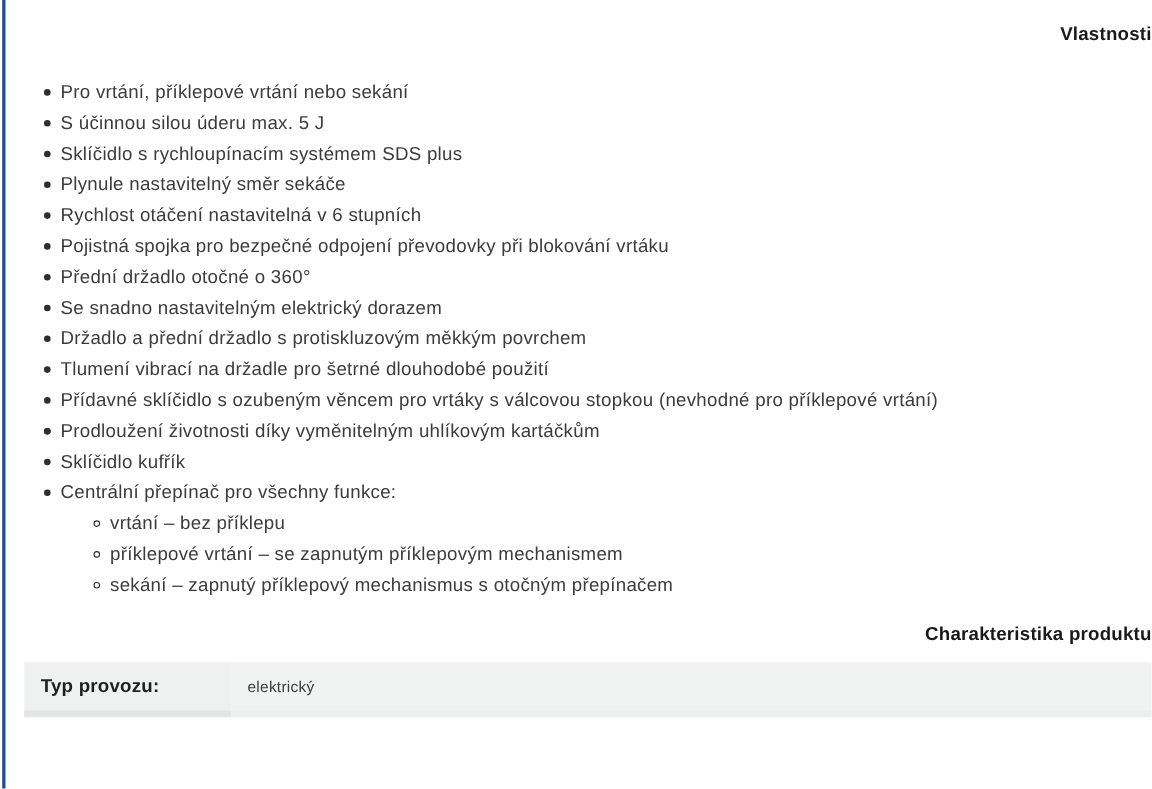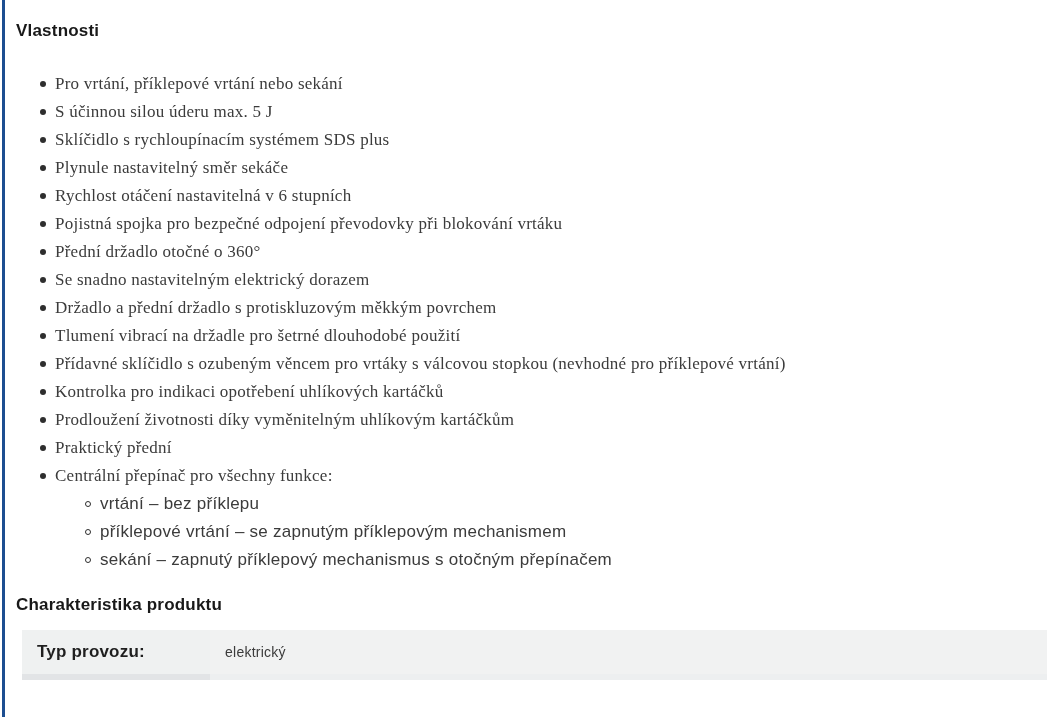--- a/index.html
+++ b/index.html
@@ -20,34 +20,35 @@
     left: 2px; top: 0; bottom: 0;
     width: 3px;
     background: #1d4e91;
   }
   h2.section-heading {
     font-size: 17px;
     font-weight: 700;
     line-height: 20px;
     color: #191919;
     letter-spacing: 0.2px;
+    text-align: right;
   }
   ul.feature-list {
     list-style: none;
     margin-top: 29px;
   }
   ul.feature-list.sub { margin-top: 0; }
   ul.feature-list li {
     position: relative;
     font-size: 17px;
     line-height: 28px;
     letter-spacing: 0.25px;
     color: #3b3b3b;
   }
-  li.li-main { padding-left: 39px; font-family: Liberation Serif, serif; }
+  li.li-main { padding-left: 39px; }
   li.li-sub  { padding-left: 84px; }
   .bullet {
     position: absolute;
     top: 11px;
     width: 6px; height: 6px;
     border-radius: 50%;
   }
   .bullet.disc   { left: 24px; background: #2e2e2e; }
   .bullet.circle { left: 69px; background: transparent; border: 1.5px solid #2e2e2e; }
   h2.characteristics-heading { margin-top: 21px; }
@@ -143,31 +144,30 @@
           <span>Tlumení vibrací na držadle pro šetrné dlouhodobé použití</span>
         </li>
 
         <li class="li-main">
           <span class="bullet disc"></span>
           <span>Přídavné sklíčidlo s ozubeným věncem pro vrtáky s válcovou stopkou (nevhodné pro příklepové vrtání)</span>
         </li>
 
         <li class="li-main">
           <span class="bullet disc"></span>
-          <span>Kontrolka pro indikaci opotřebení uhlíkových kartáčků</span>
         </li>
 
         <li class="li-main">
           <span class="bullet disc"></span>
           <span>Prodloužení životnosti díky vyměnitelným uhlíkovým kartáčkům</span>
         </li>
 
         <li class="li-main">
           <span class="bullet disc"></span>
-          <span>Praktický přední</span>
+          <span>Sklíčidlo kufřík</span>
         </li>
 
         <li class="li-main">
           <span class="bullet disc"></span>
           <span>Centrální přepínač pro všechny funkce:</span>
         </li>
       </ul>
 
     <ul class="feature-list sub">
 

